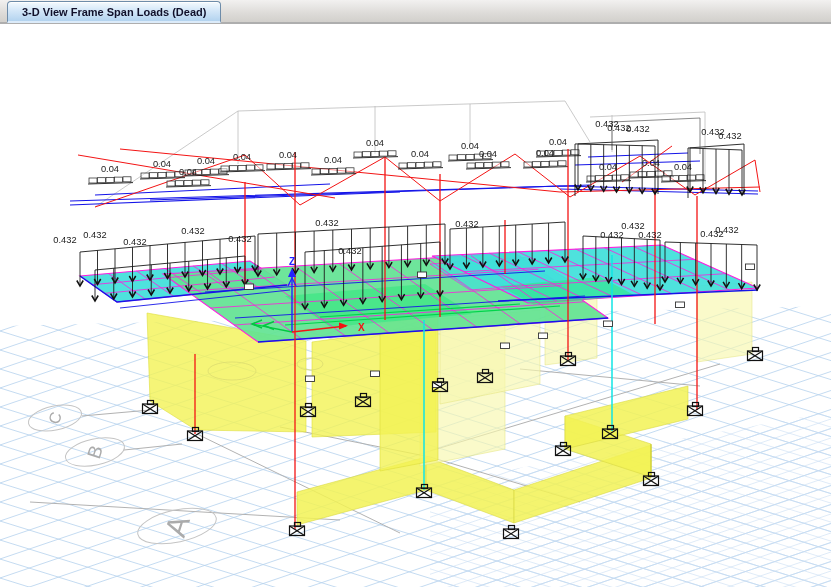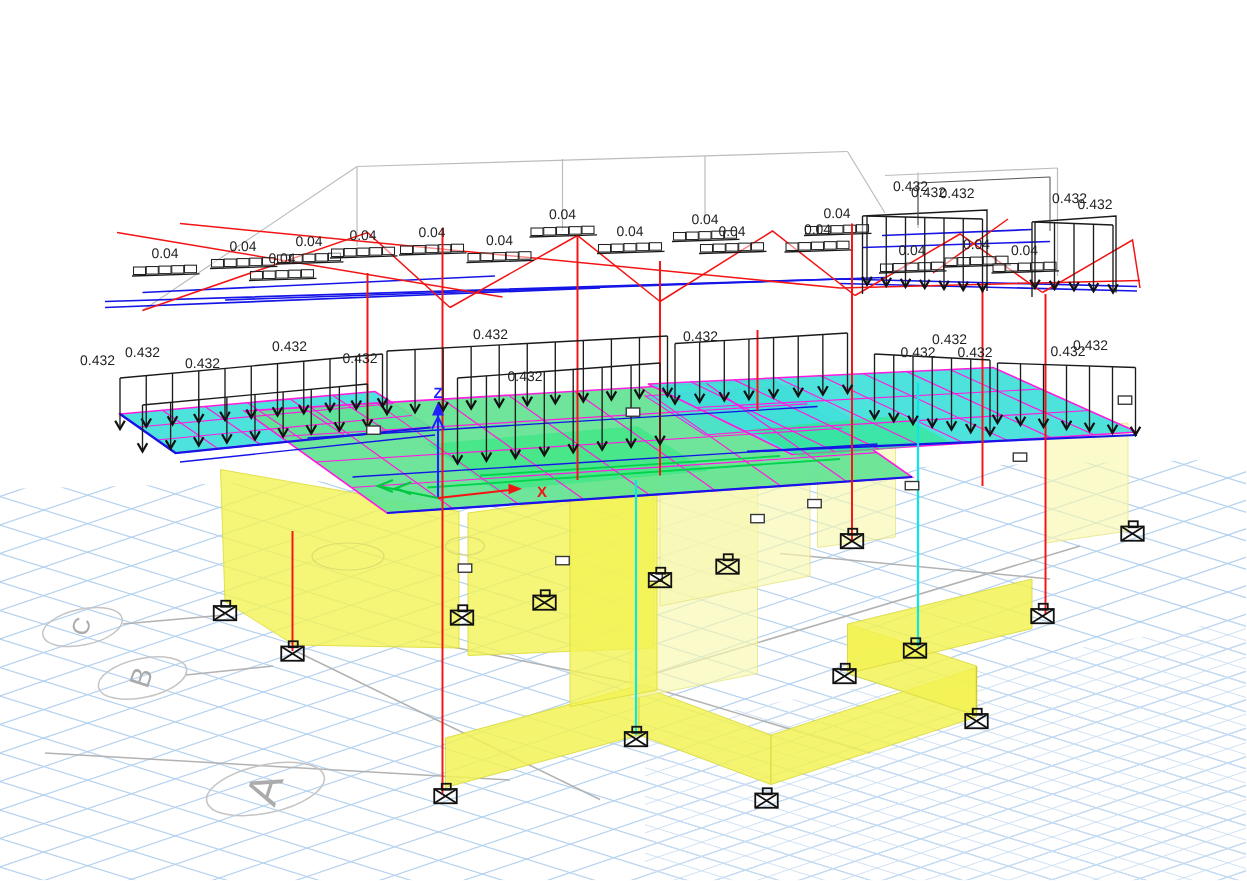--- a/index.html
+++ b/index.html
@@ -45,20 +45,25 @@
   .colcyan{stroke:var(--cyan-col);stroke-width:1.5;}
   .brick{stroke:#222;stroke-width:.7;fill:#fff;fill-opacity:.5;}
   .joint{fill:#fff;stroke:#333;stroke-width:.9;}
   .supg{stroke:#111;stroke-width:1.2;fill:none;}
   .decor{stroke:#dcdc70;stroke-width:.8;fill:none;}
 </style>
 </head>
 <body>
 
 <div id="app">
+  <div id="tabbar">
+    <div id="viewtab">
+      <span>3-D View  Frame Span Loads (Dead)</span>
+    </div>
+  </div>
 
   <svg id="canvas" width="831" height="563" viewBox="0 0 831 563">
     <defs>
       <clipPath id="gridclip">
           <polygon points="0,302 831,282 831,563 0,563"></polygon>
         </clipPath>
       <clipPath id="gridclip2">
           <polygon points="430,460 831,388 831,563 430,563"></polygon>
         </clipPath>
       <g id="sup">

